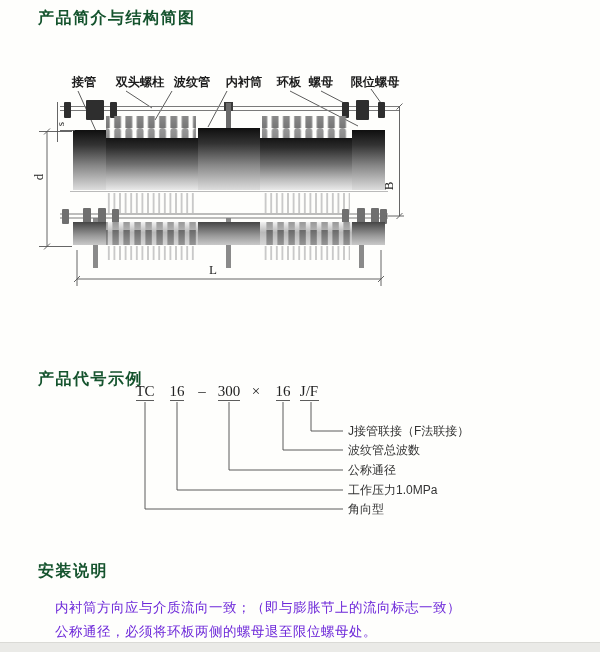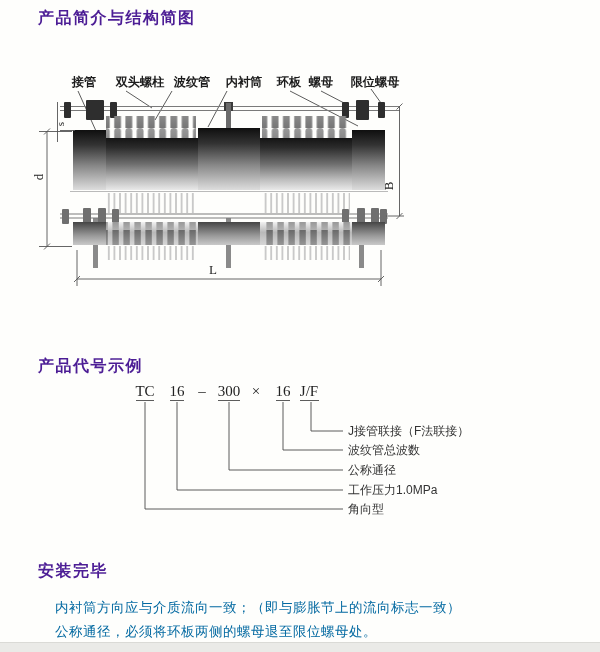--- a/index.html
+++ b/index.html
@@ -3,28 +3,28 @@
 <meta charset="utf-8">
 <style>
   html,body{margin:0;padding:0;}
   body{
     width:600px;height:652px;position:relative;overflow:hidden;
     background:#fefefc;
     font-family:"Liberation Sans", sans-serif;
   }
   .heading{
     position:absolute;left:38px;
-    font-size:16px;font-weight:bold;color:#4c1d95;letter-spacing:1.5px;
+    font-size:16px;font-weight:bold;color:#14532d;letter-spacing:1.5px;
   }
   #h-intro{top:8px;}
-  #h-code{top:356px;}
+  #h-code{top:369px;}
   #h-install{top:561px;}
   .install-line{
     position:absolute;left:55px;width:520px;
-    font-size:13.5px;color:#0369a1;letter-spacing:0.5px;
+    font-size:13.5px;color:#6d28d9;letter-spacing:0.5px;
   }
   #install-line-1{top:599px;}
   #install-line-2{top:623px;}
   #diagram-svg{position:absolute;left:22px;top:62px;}
   #code-svg{position:absolute;left:125px;top:376px;}
   .page-edge{
     position:absolute;left:0;bottom:0;width:600px;height:9px;
     background:#eaeae7;border-top:1px solid #dadad6;
   }
   svg text{font-family:"Liberation Sans", sans-serif;}
@@ -225,17 +225,17 @@
   </g>
   <g>
     <text class="callout-label" x="223" y="59">J接管联接（F法联接）</text>
     <text class="callout-label" x="223" y="78">波纹管总波数</text>
     <text class="callout-label" x="223" y="98">公称通径</text>
     <text class="callout-label" x="223" y="118">工作压力1.0MPa</text>
     <text class="callout-label" x="223" y="137">角向型</text>
   </g>
 </svg>
 
-<div id="h-install" class="heading">安装完毕</div>
+<div id="h-install" class="heading">安装说明</div>
 <div id="install-line-1" class="install-line">内衬筒方向应与介质流向一致；（即与膨胀节上的流向标志一致）</div>
 <div id="install-line-2" class="install-line">公称通径，必须将环板两侧的螺母退至限位螺母处。</div>
 
 <div class="page-edge"></div>
 
 </body></html>

